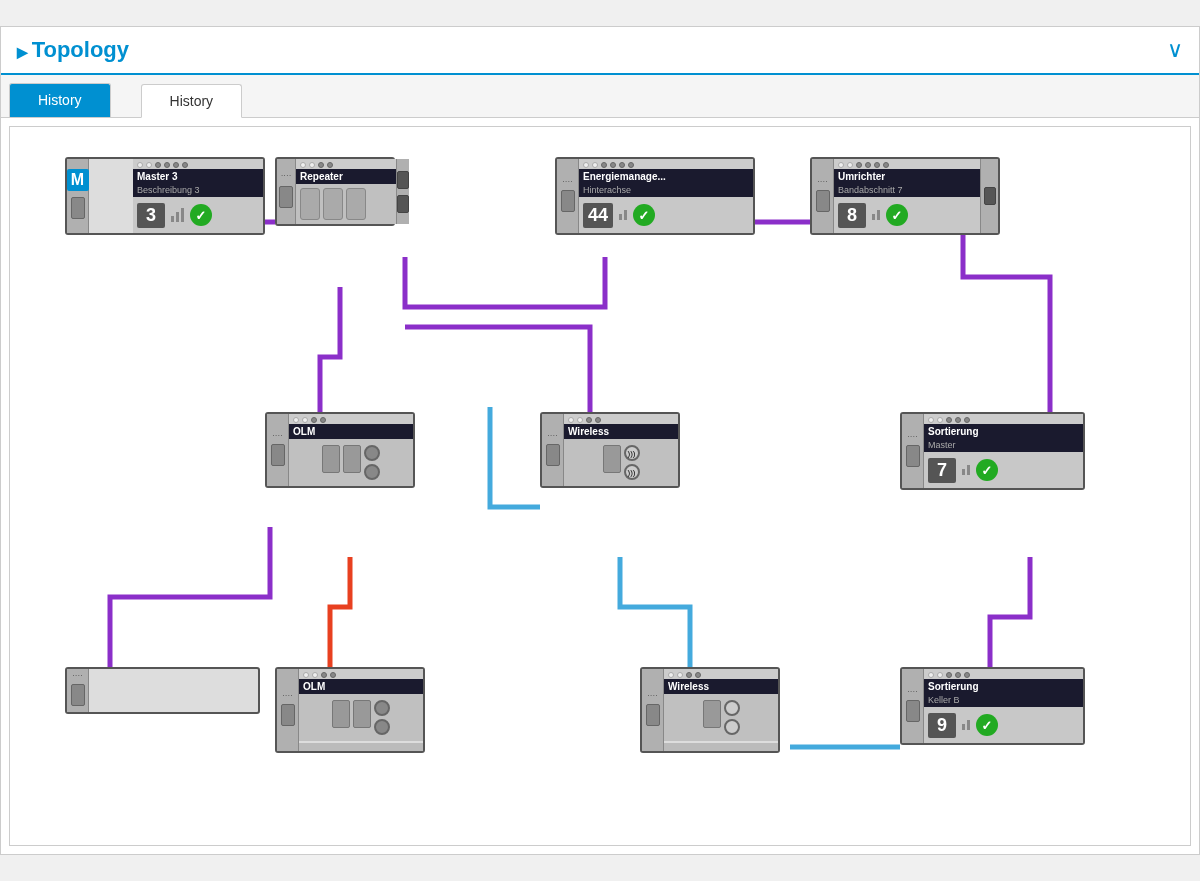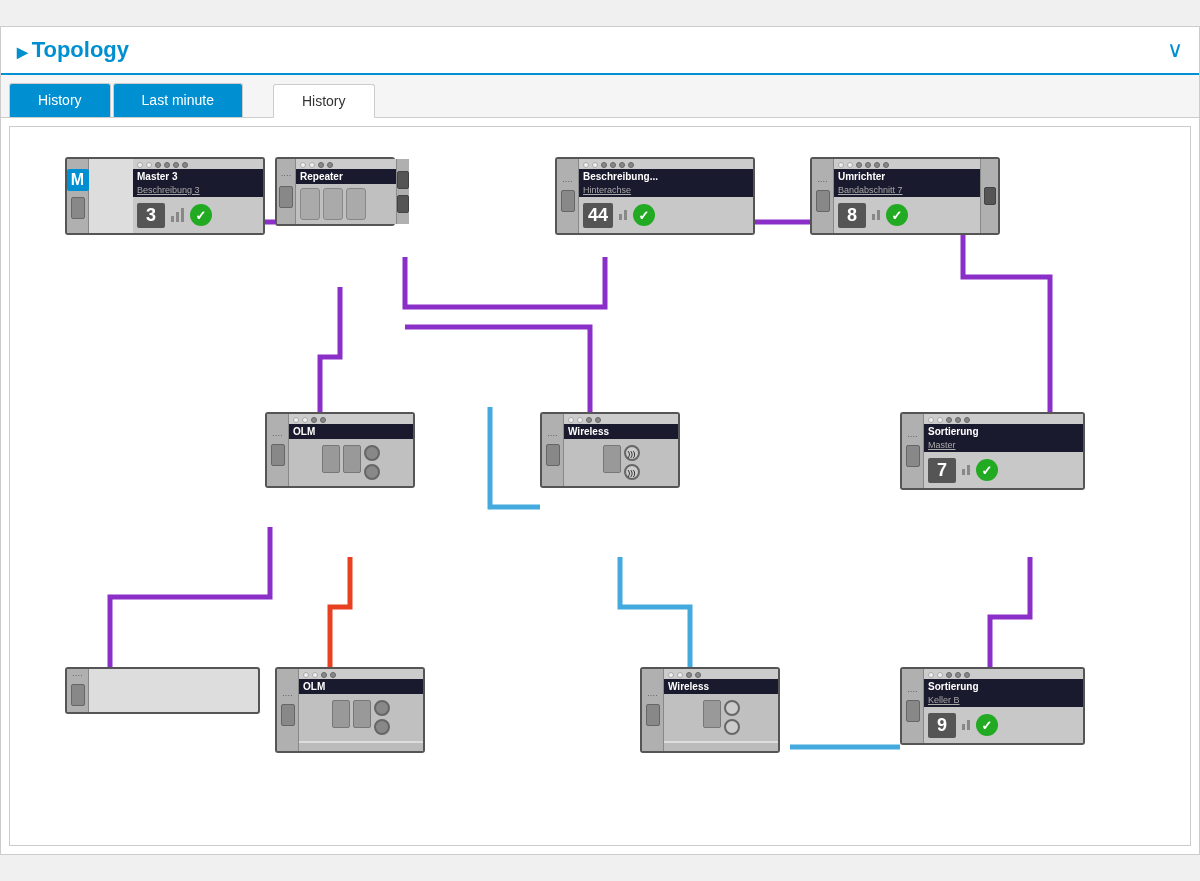--- a/index.html
+++ b/index.html
@@ -127,21 +127,20 @@
       font-size: 10px;
       font-weight: bold;
       padding: 2px 4px;
       min-width: 100px;
     }
     .device-sub-label {
       background: #1a1a2e;
       color: #aaa;
       font-size: 9px;
       padding: 1px 4px 2px 4px;
-      text-decoration: underline;
     }
     .device-lower {
       background: #c8c8c8;
       display: flex;
       flex-direction: row;
       align-items: center;
       padding: 4px;
       gap: 4px;
       min-height: 36px;
     }
@@ -281,21 +280,20 @@
 
 <div class="main-container">
 
   <div class="topology-header">
     <span class="topology-title">Topology</span>
     <span class="chevron-down">∨</span>
   </div>
 
   <div class="tabs-row">
     <div class="tab">History</div>
-    <div class="tab">Last minute</div>
     <div class="tab active">History</div>
   </div>
 
   <div class="diagram-area">
 
     <svg class="wires-svg">
 
       <path d="M 210 95 L 265 95" stroke="#8b2fc9" stroke-width="5" fill="none"></path>
 
       <path d="M 395 130 L 395 180 L 595 180 L 595 130" stroke="#8b2fc9" stroke-width="5" fill="none"></path>
@@ -381,21 +379,21 @@
       </div>
       <div class="device-body" style="flex:1;">
         <div class="device-top-dots">
           <div class="dot white"></div>
           <div class="dot white"></div>
           <div class="dot"></div>
           <div class="dot"></div>
           <div class="dot"></div>
           <div class="dot"></div>
         </div>
-        <div class="device-label-area">Beschreibung...</div>
+        <div class="device-label-area">Energiemanage...</div>
         <div class="device-sub-label">Hinterachse</div>
         <div class="device-lower">
           <div class="device-number">44</div>
           <div class="bars">
             <div class="bar" style="height:6px;"></div>
             <div class="bar" style="height:10px;"></div>
           </div>
           <div class="device-status-ok">✓</div>
         </div>
       </div>

